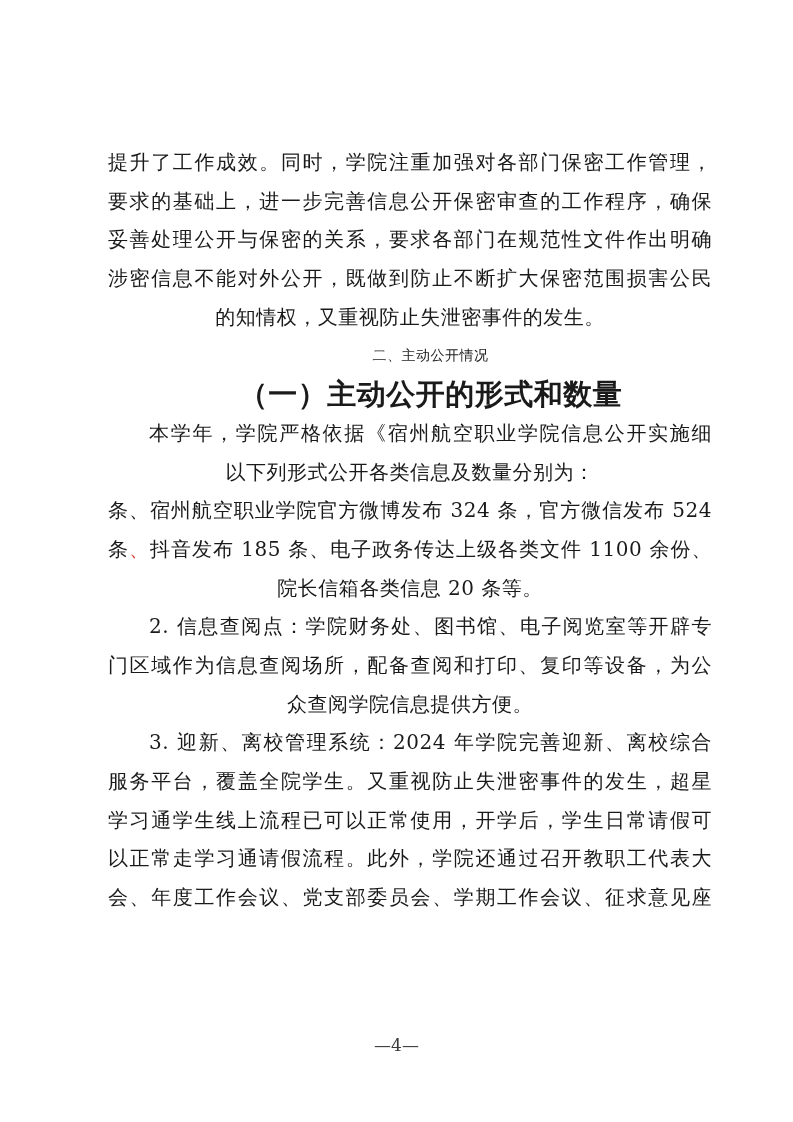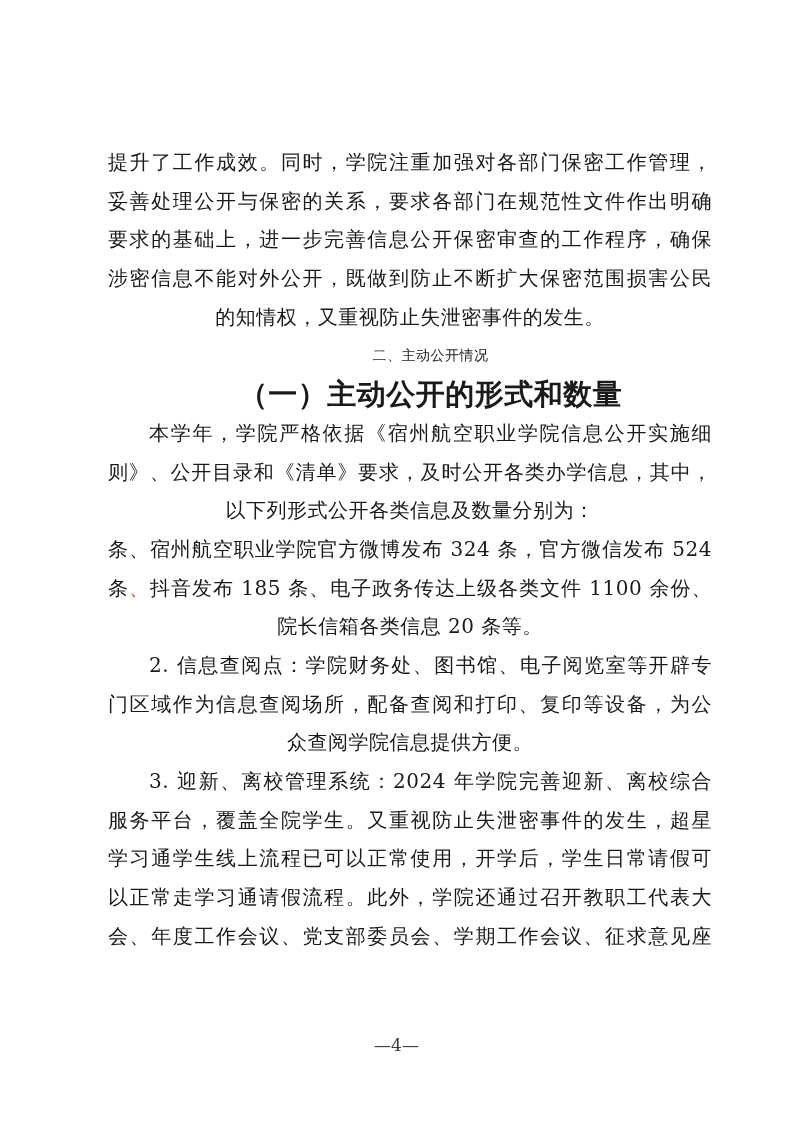--- a/index.html
+++ b/index.html
@@ -52,28 +52,27 @@
     color: #3a3a3a;
     font-family: "DejaVu Serif", "Liberation Serif", serif;
   }
 </style>
 </head>
 <body style="--background: #ffffff; --text: #1a1a1a; --red-mark: #d93a2b;">
 
 <div class="page-root">
   <div class="content">
     <div class="ln fill">提升了工作成效。同时，学院注重加强对各部门保密工作管理，</div>
+    <div class="ln fill">要求的基础上，进一步完善信息公开保密审查的工作程序，确保</div>
     <div class="ln fill">妥善处理公开与保密的关系，要求各部门在规范性文件作出明确</div>
-    <div class="ln fill">要求的基础上，进一步完善信息公开保密审查的工作程序，确保</div>
     <div class="ln fill">涉密信息不能对外公开，既做到防止不断扩大保密范围损害公民</div>
     <div class="ln">的知情权，又重视防止失泄密事件的发生。</div>
     <div class="ln h1 ind">二、主动公开情况</div>
     <div class="ln h2 ind">（一）主动公开的形式和数量</div>
     <div class="ln fill ind">本学年，学院严格依据《宿州航空职业学院信息公开实施细</div>
-    <div class="ln fill">则》、公开目录和《清单》要求，及时公开各类办学信息，其中，</div>
     <div class="ln">以下列形式公开各类信息及数量分别为：</div>
     <div class="ln fill">条、宿州航空职业学院官方微博发布 324 条，官方微信发布 524</div>
     <div class="ln fill"><span>条</span><span class="red">、</span><span>抖音发布 185 条、电子政务传达上级各类文件 1100 余份、</span></div>
     <div class="ln">院长信箱各类信息 20 条等。</div>
     <div class="ln fill ind">2. 信息查阅点：学院财务处、图书馆、电子阅览室等开辟专</div>
     <div class="ln fill">门区域作为信息查阅场所，配备查阅和打印、复印等设备，为公</div>
     <div class="ln">众查阅学院信息提供方便。</div>
     <div class="ln fill ind">3. 迎新、离校管理系统：2024 年学院完善迎新、离校综合</div>
     <div class="ln fill">服务平台，覆盖全院学生。又重视防止失泄密事件的发生，超星</div>
     <div class="ln fill">学习通学生线上流程已可以正常使用，开学后，学生日常请假可</div>

